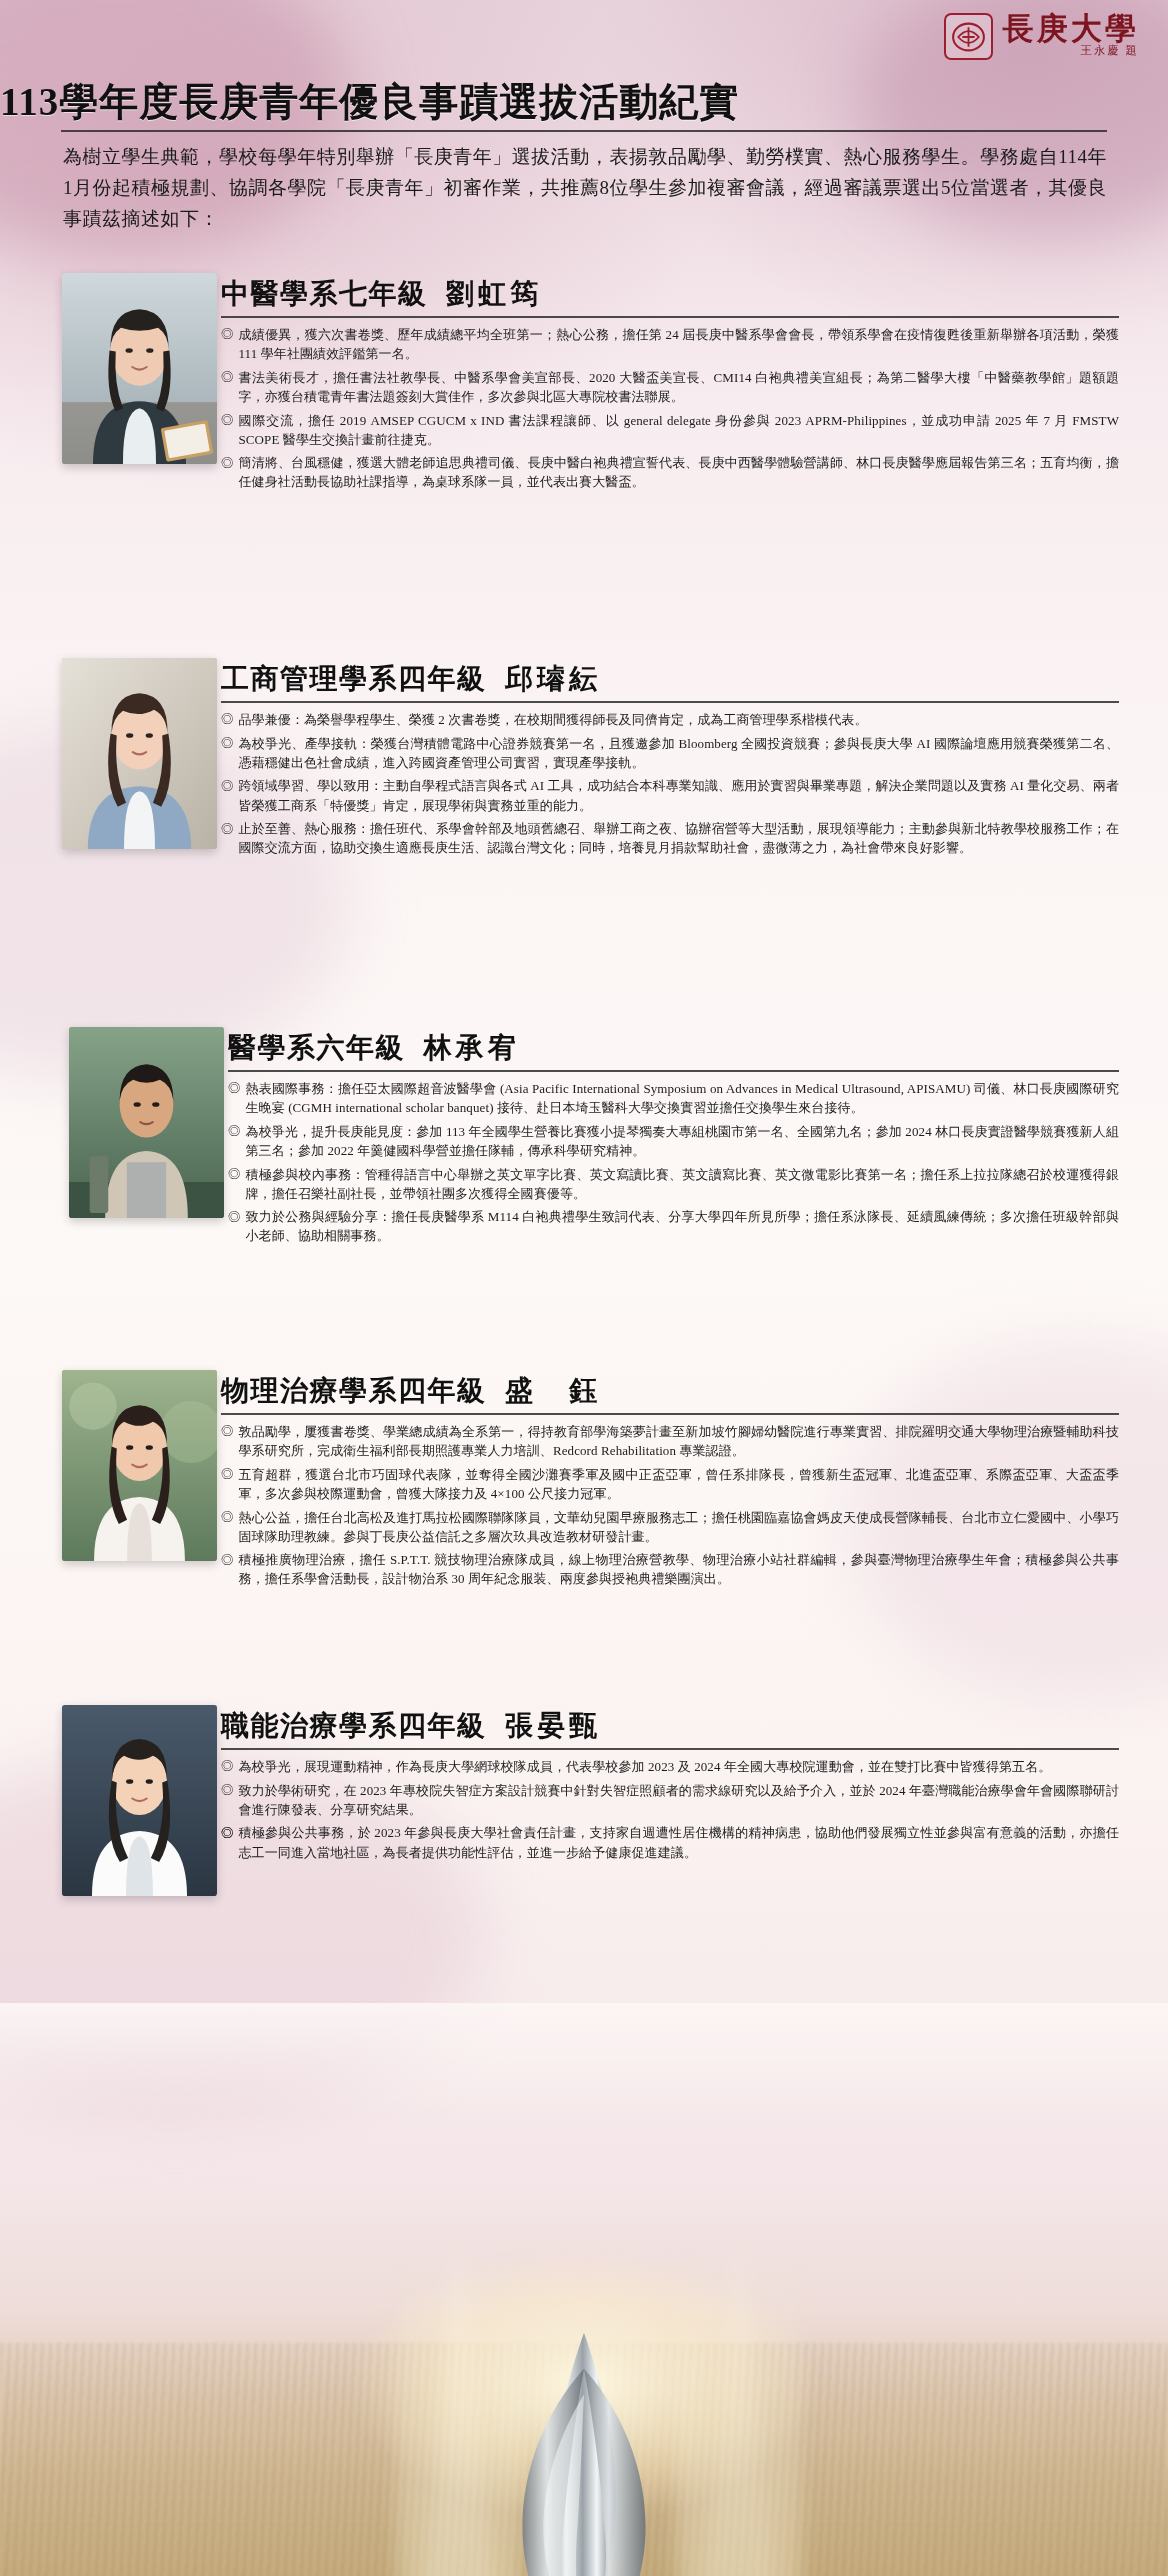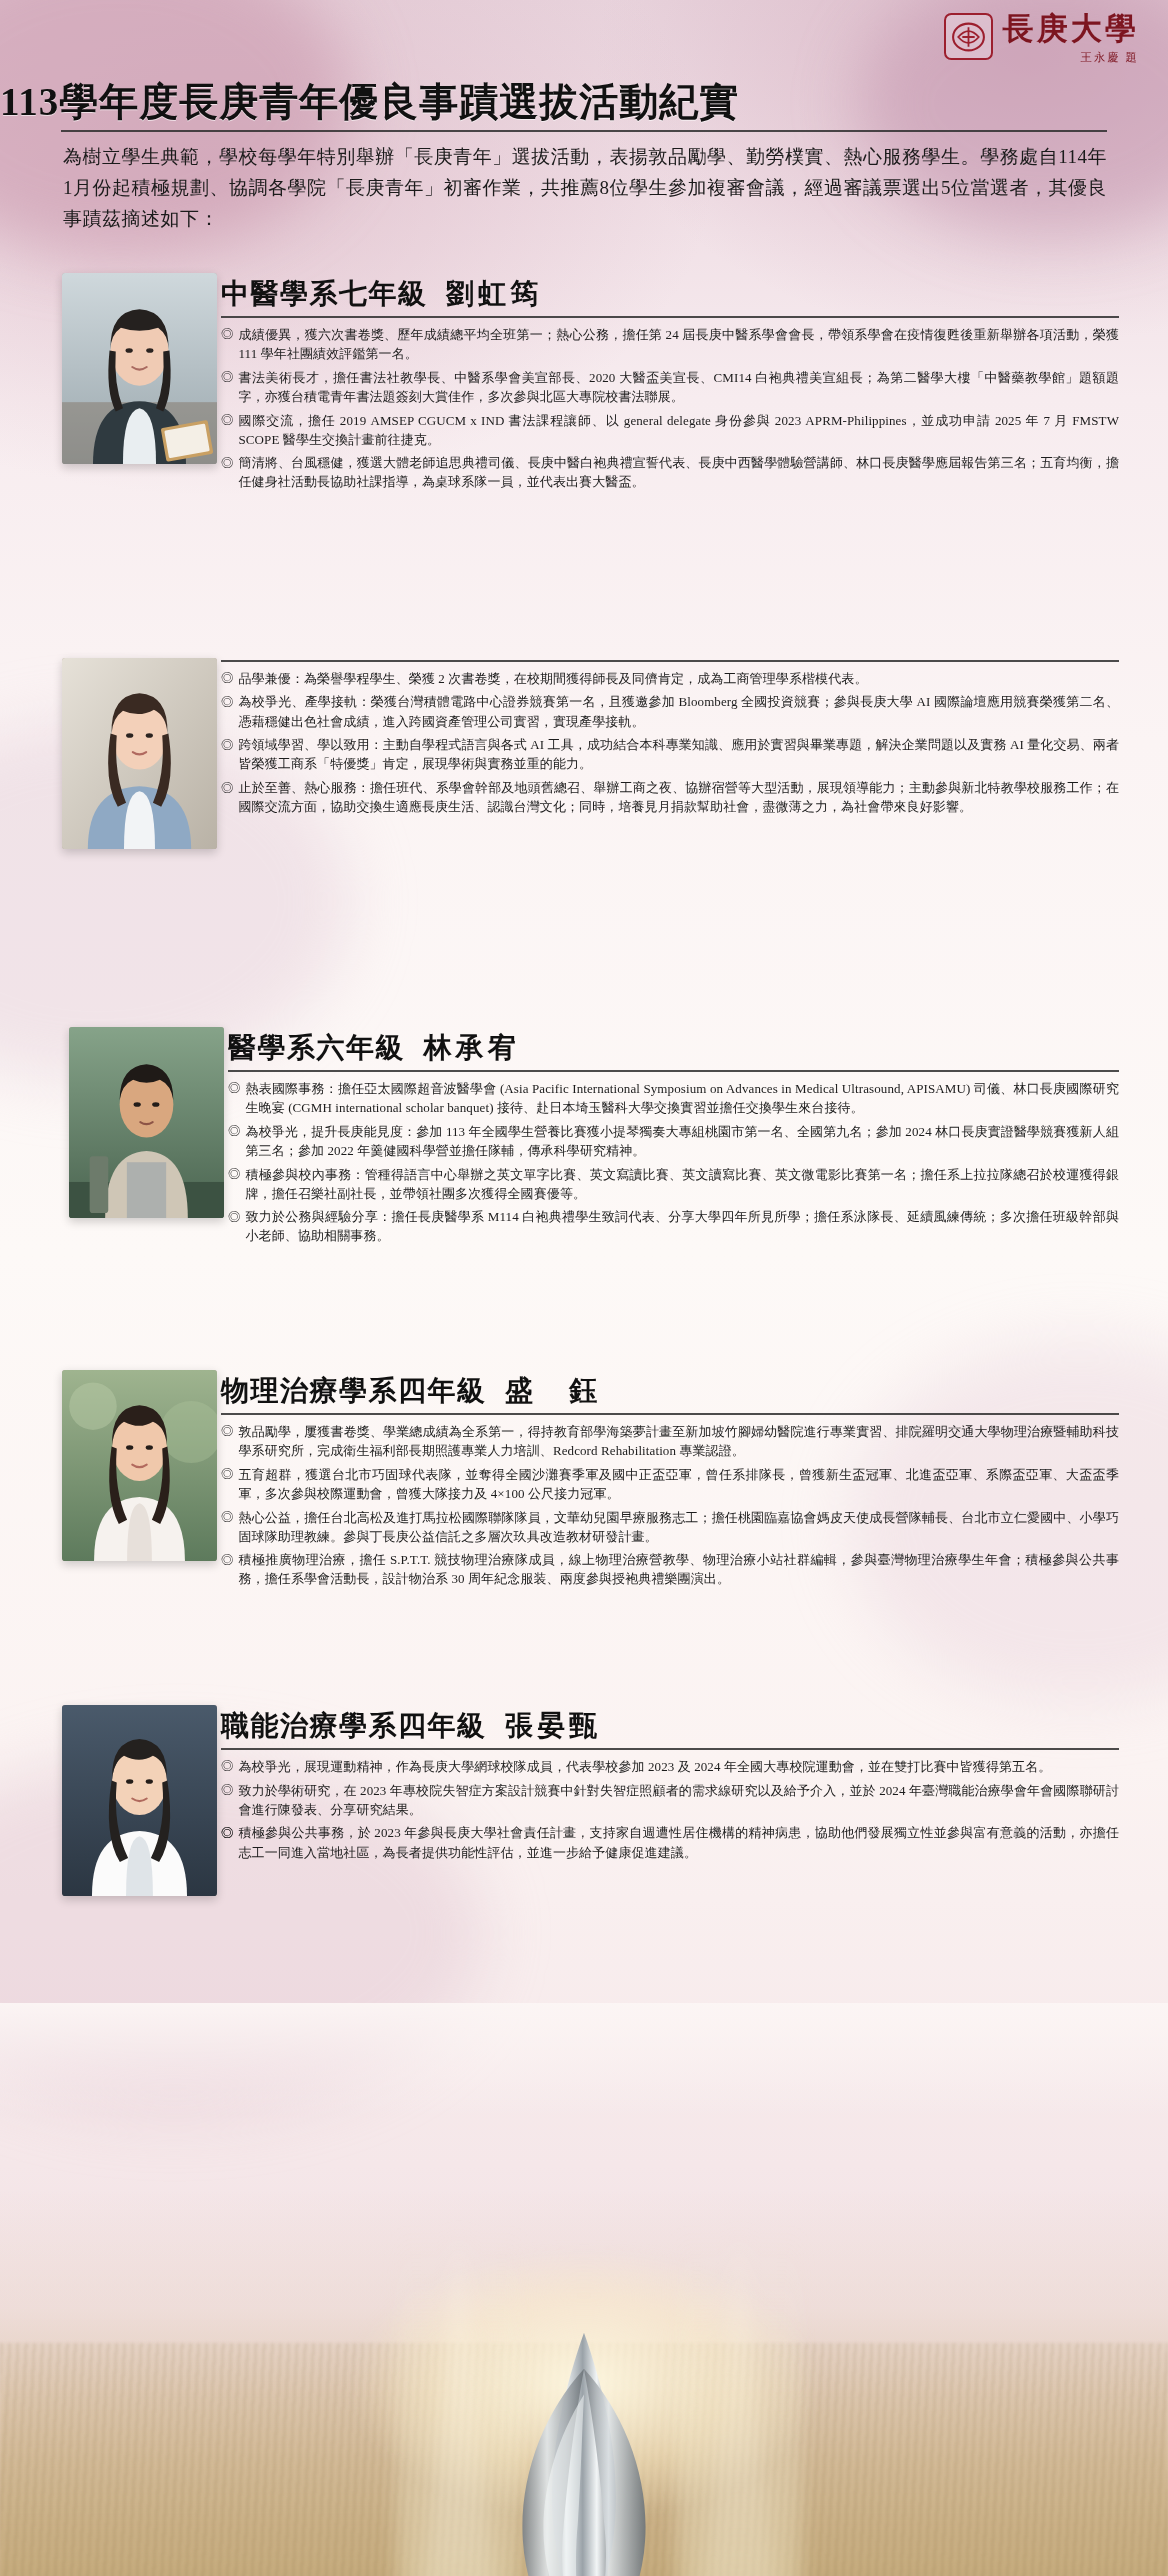--- a/index.html
+++ b/index.html
@@ -37,21 +37,21 @@
     border: 2.1px solid #9c1f2e; border-radius: 7.2px;
     display: flex; align-items: center; justify-content: center;
     background: rgba(255,255,255,0.25);
   }
   .logo-text { display: flex; flex-direction: column; align-items: flex-start; line-height: 1; }
   .logo-text .cn {
     font-size: 31px; color: #7d1520; font-weight: bold; letter-spacing: 3.1px;
     font-family: "Liberation Serif", serif;
   }
   .logo-text .sub {
-    margin-top: 8px; font-size: 11.3px; color: #7d1520; letter-spacing: 2.1px;
+    margin-top: 1px; font-size: 11.3px; color: #7d1520; letter-spacing: 2.1px;
     align-self: flex-end;
   }
 
   
   .main-title {
     position: absolute; left: 0; right: 0; top: 75px;
     text-align: left;
     font-size: 39px; font-weight: bold; color: #111;
     letter-spacing: 1px;
     font-family: "Liberation Serif", "DejaVu Serif", serif;
@@ -226,20 +226,23 @@
           <ellipse cx="150" cy="150" rx="54" ry="66" fill="#f3d0b9"></ellipse>
           <path d="M96 146 Q94 72 150 68 Q206 72 204 146 Q202 112 178 100 Q150 116 118 102 Q98 116 96 146 Z" fill="#3a2a22"></path>
           <path d="M94 146 Q80 240 108 288 L124 280 Q100 224 106 150 Z" fill="#3a2a22"></path>
           <path d="M206 146 Q220 240 192 288 L176 280 Q200 224 194 150 Z" fill="#3a2a22"></path>
           <ellipse cx="131" cy="150" rx="7" ry="4.5" fill="#2b2320"></ellipse>
           <ellipse cx="169" cy="150" rx="7" ry="4.5" fill="#2b2320"></ellipse>
           <path d="M137 182 Q150 191 163 182" stroke="#b0695f" stroke-width="4" fill="none" stroke-linecap="round"></path>
         </svg>
       </div>
       <div class="sec-body">
+        <div class="sec-head">
+          <span>工商管理學系四年級</span><span class="name">邱璿紜</span>
+        </div>
         <div class="sec-rule"></div>
         <ul class="bullets">
           <li><span class="dot">◎</span><span>品學兼優：為榮譽學程學生、榮獲 2 次書卷獎，在校期間獲得師長及同儕肯定，成為工商管理學系楷模代表。</span></li>
           <li><span class="dot">◎</span><span>為校爭光、產學接軌：榮獲台灣積體電路中心證券競賽第一名，且獲邀參加 Bloomberg 全國投資競賽；參與長庚大學 AI 國際論壇應用競賽榮獲第二名、憑藉穩健出色社會成績，進入跨國資產管理公司實習，實現產學接軌。</span></li>
           <li><span class="dot">◎</span><span>跨領域學習、學以致用：主動自學程式語言與各式 AI 工具，成功結合本科專業知識、應用於實習與畢業專題，解決企業問題以及實務 AI 量化交易、兩者皆榮獲工商系「特優獎」肯定，展現學術與實務並重的能力。</span></li>
           <li><span class="dot">◎</span><span>止於至善、熱心服務：擔任班代、系學會幹部及地頭舊總召、舉辦工商之夜、協辦宿營等大型活動，展現領導能力；主動參與新北特教學校服務工作；在國際交流方面，協助交換生適應長庚生活、認識台灣文化；同時，培養見月捐款幫助社會，盡微薄之力，為社會帶來良好影響。</span></li>
         </ul>
       </div>
     </div>
   </div>

